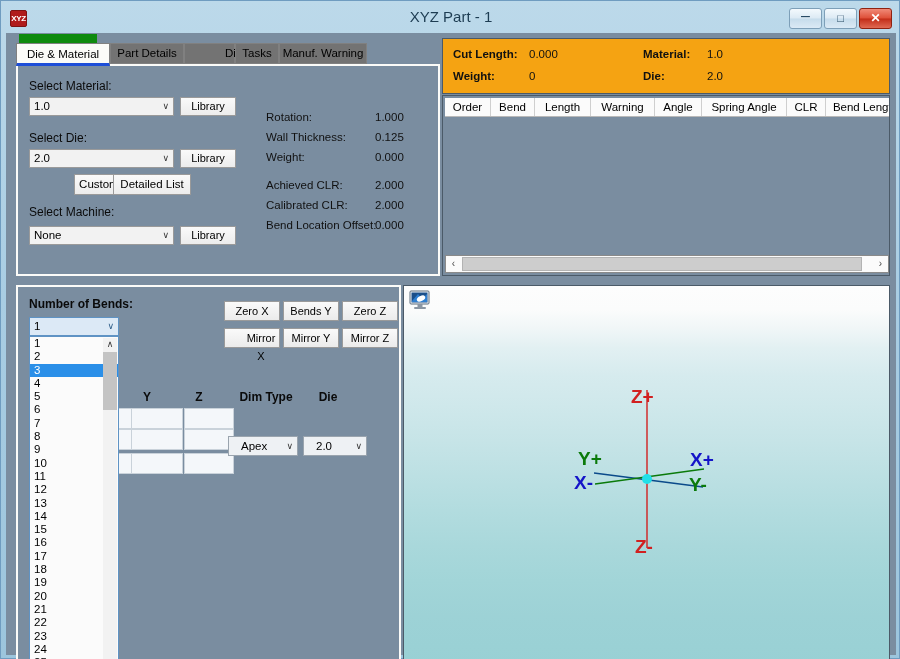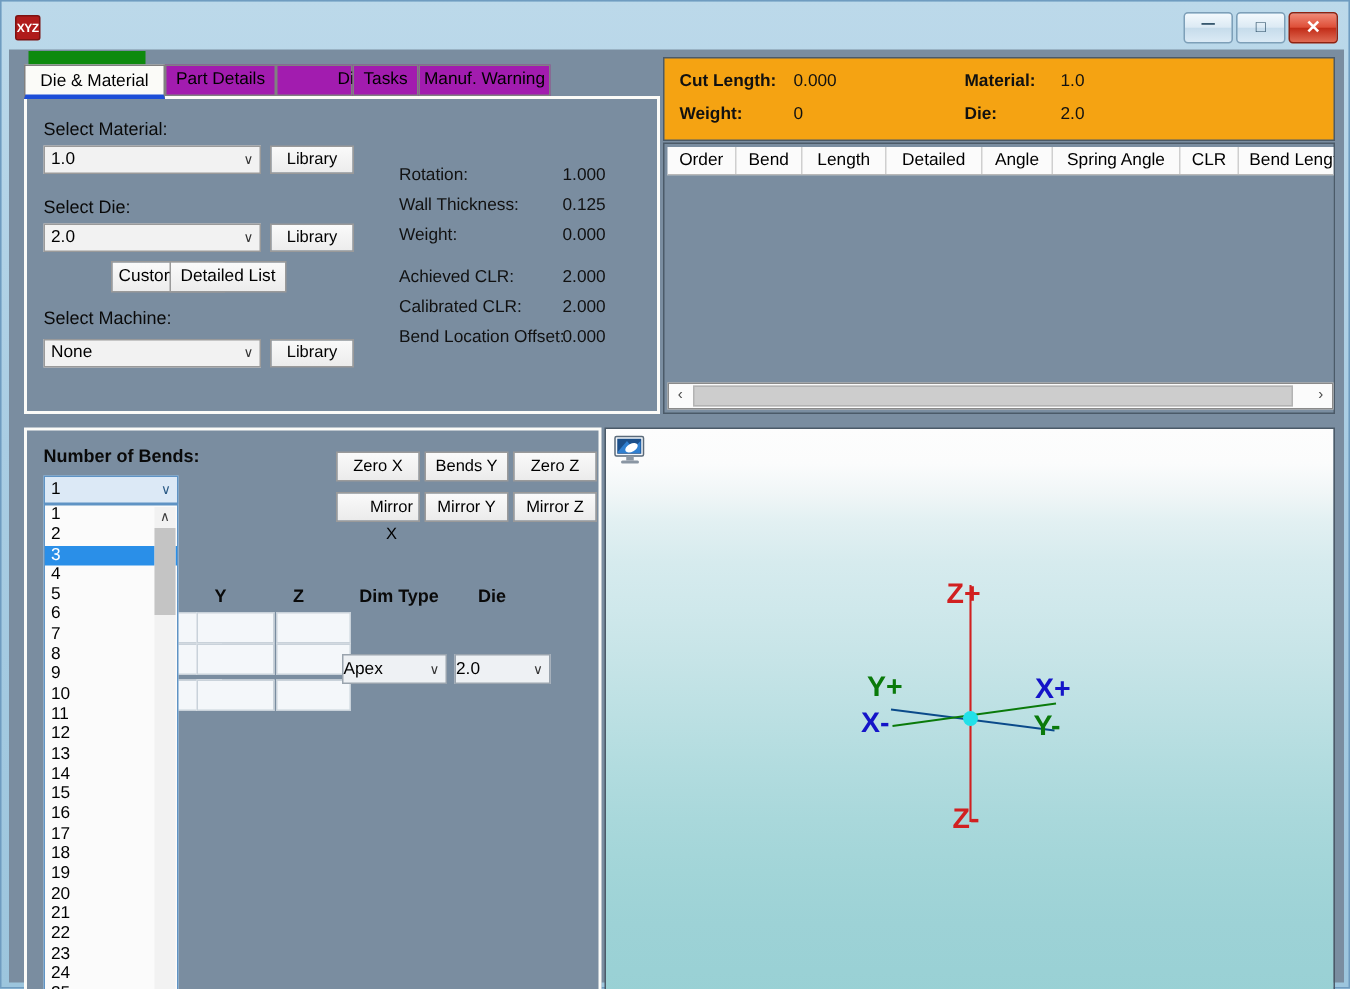--- a/index.html
+++ b/index.html
@@ -61,21 +61,21 @@
   
   #greenbar {
     position: absolute; left: 13px; top: 1px; width: 78px; height: 9px;
     background: #0e8a0e;
   }
   #tabstrip {
     position: absolute; left: 10px; top: 10px; height: 21px;
   }
   .tab {
     position: absolute; top: 0; height: 21px;
-    background: #a21caf; border: 1px solid #808080;
+    background: #737373; border: 1px solid #808080;
     font-size: 11.5px; color: #000; line-height: 19px;
     text-align: center; cursor: pointer;
   }
   .tab.active {
     background: #fbfbf8; border-bottom: 3px solid #1d4ed8;
     z-index: 3; height: 23px; line-height: 21px;
   }
 
   
   #panel-left {
@@ -210,21 +210,21 @@
     text-align: center;
   }
   .cell {
     position: absolute; height: 21px;
     background: #f4f7fa; border: 1px solid #c9d2da;
     cursor: text;
   }
   .minicombo {
     position: absolute; height: 20px;
     background: #eef1f4; border: 1px solid #9aa4ae;
-    font-size: 11.5px; color: #000; line-height: 18px; padding-left: 0;
+    font-size: 11.5px; color: #000; line-height: 18px; padding-left: 12px;
     cursor: pointer;
   }
   .minicombo .arrow { position: absolute; right: 4px; top: 0; line-height: 18px; font-size: 9px; color: #333; }
 
   
   #viewport {
     position: absolute; left: 397px; top: 252px;
     width: 487px; height: 390px;
     border: 1px solid #4b5a68;
     background: linear-gradient(180deg,
@@ -244,20 +244,21 @@
     position: absolute; left: 5px; top: 654px; width: 890px; height: 5px;
   }
 </style>
 </head>
 <body>
 
 <div id="window">
 
   <div id="titlebar">
     <div id="app-icon">XYZ</div>
+    <div id="title-text">XYZ Part - 1</div>
     <div class="winbtn" id="btn-min">
       <span class="glyph">–</span>
     </div>
     <div class="winbtn" id="btn-max">
       <span class="glyph">□</span>
     </div>
     <div class="winbtn" id="btn-close">
       <span class="glyph">✕</span>
     </div>
   </div>
@@ -351,21 +352,21 @@
 
       <div class="sum-l" style="left:200px; top:31px;">Die:</div>
       <div class="sum-v" style="left:264px; top:31px;">2.0</div>
     </div>
 
     <div id="bendtable">
       <div id="bt-head">
         <div class="th" style="left:0px; width:46px;">Order</div>
         <div class="th" style="left:46px; width:44px;">Bend</div>
         <div class="th" style="left:90px; width:56px;">Length</div>
-        <div class="th" style="left:146px; width:64px;">Detailed</div>
+        <div class="th" style="left:146px; width:64px;">Warning</div>
         <div class="th" style="left:210px; width:47px;">Angle</div>
         <div class="th" style="left:257px; width:85px;">Spring Angle</div>
         <div class="th" style="left:342px; width:39px;">CLR</div>
         <div class="th" style="left:381px; width:80px;">Bend Length</div>
 
       </div>
       <div id="bt-body"></div>
       <div id="hscroll">
         <div class="sarrow" style="left:0px;">‹</div>
         <div id="hthumb"></div>

